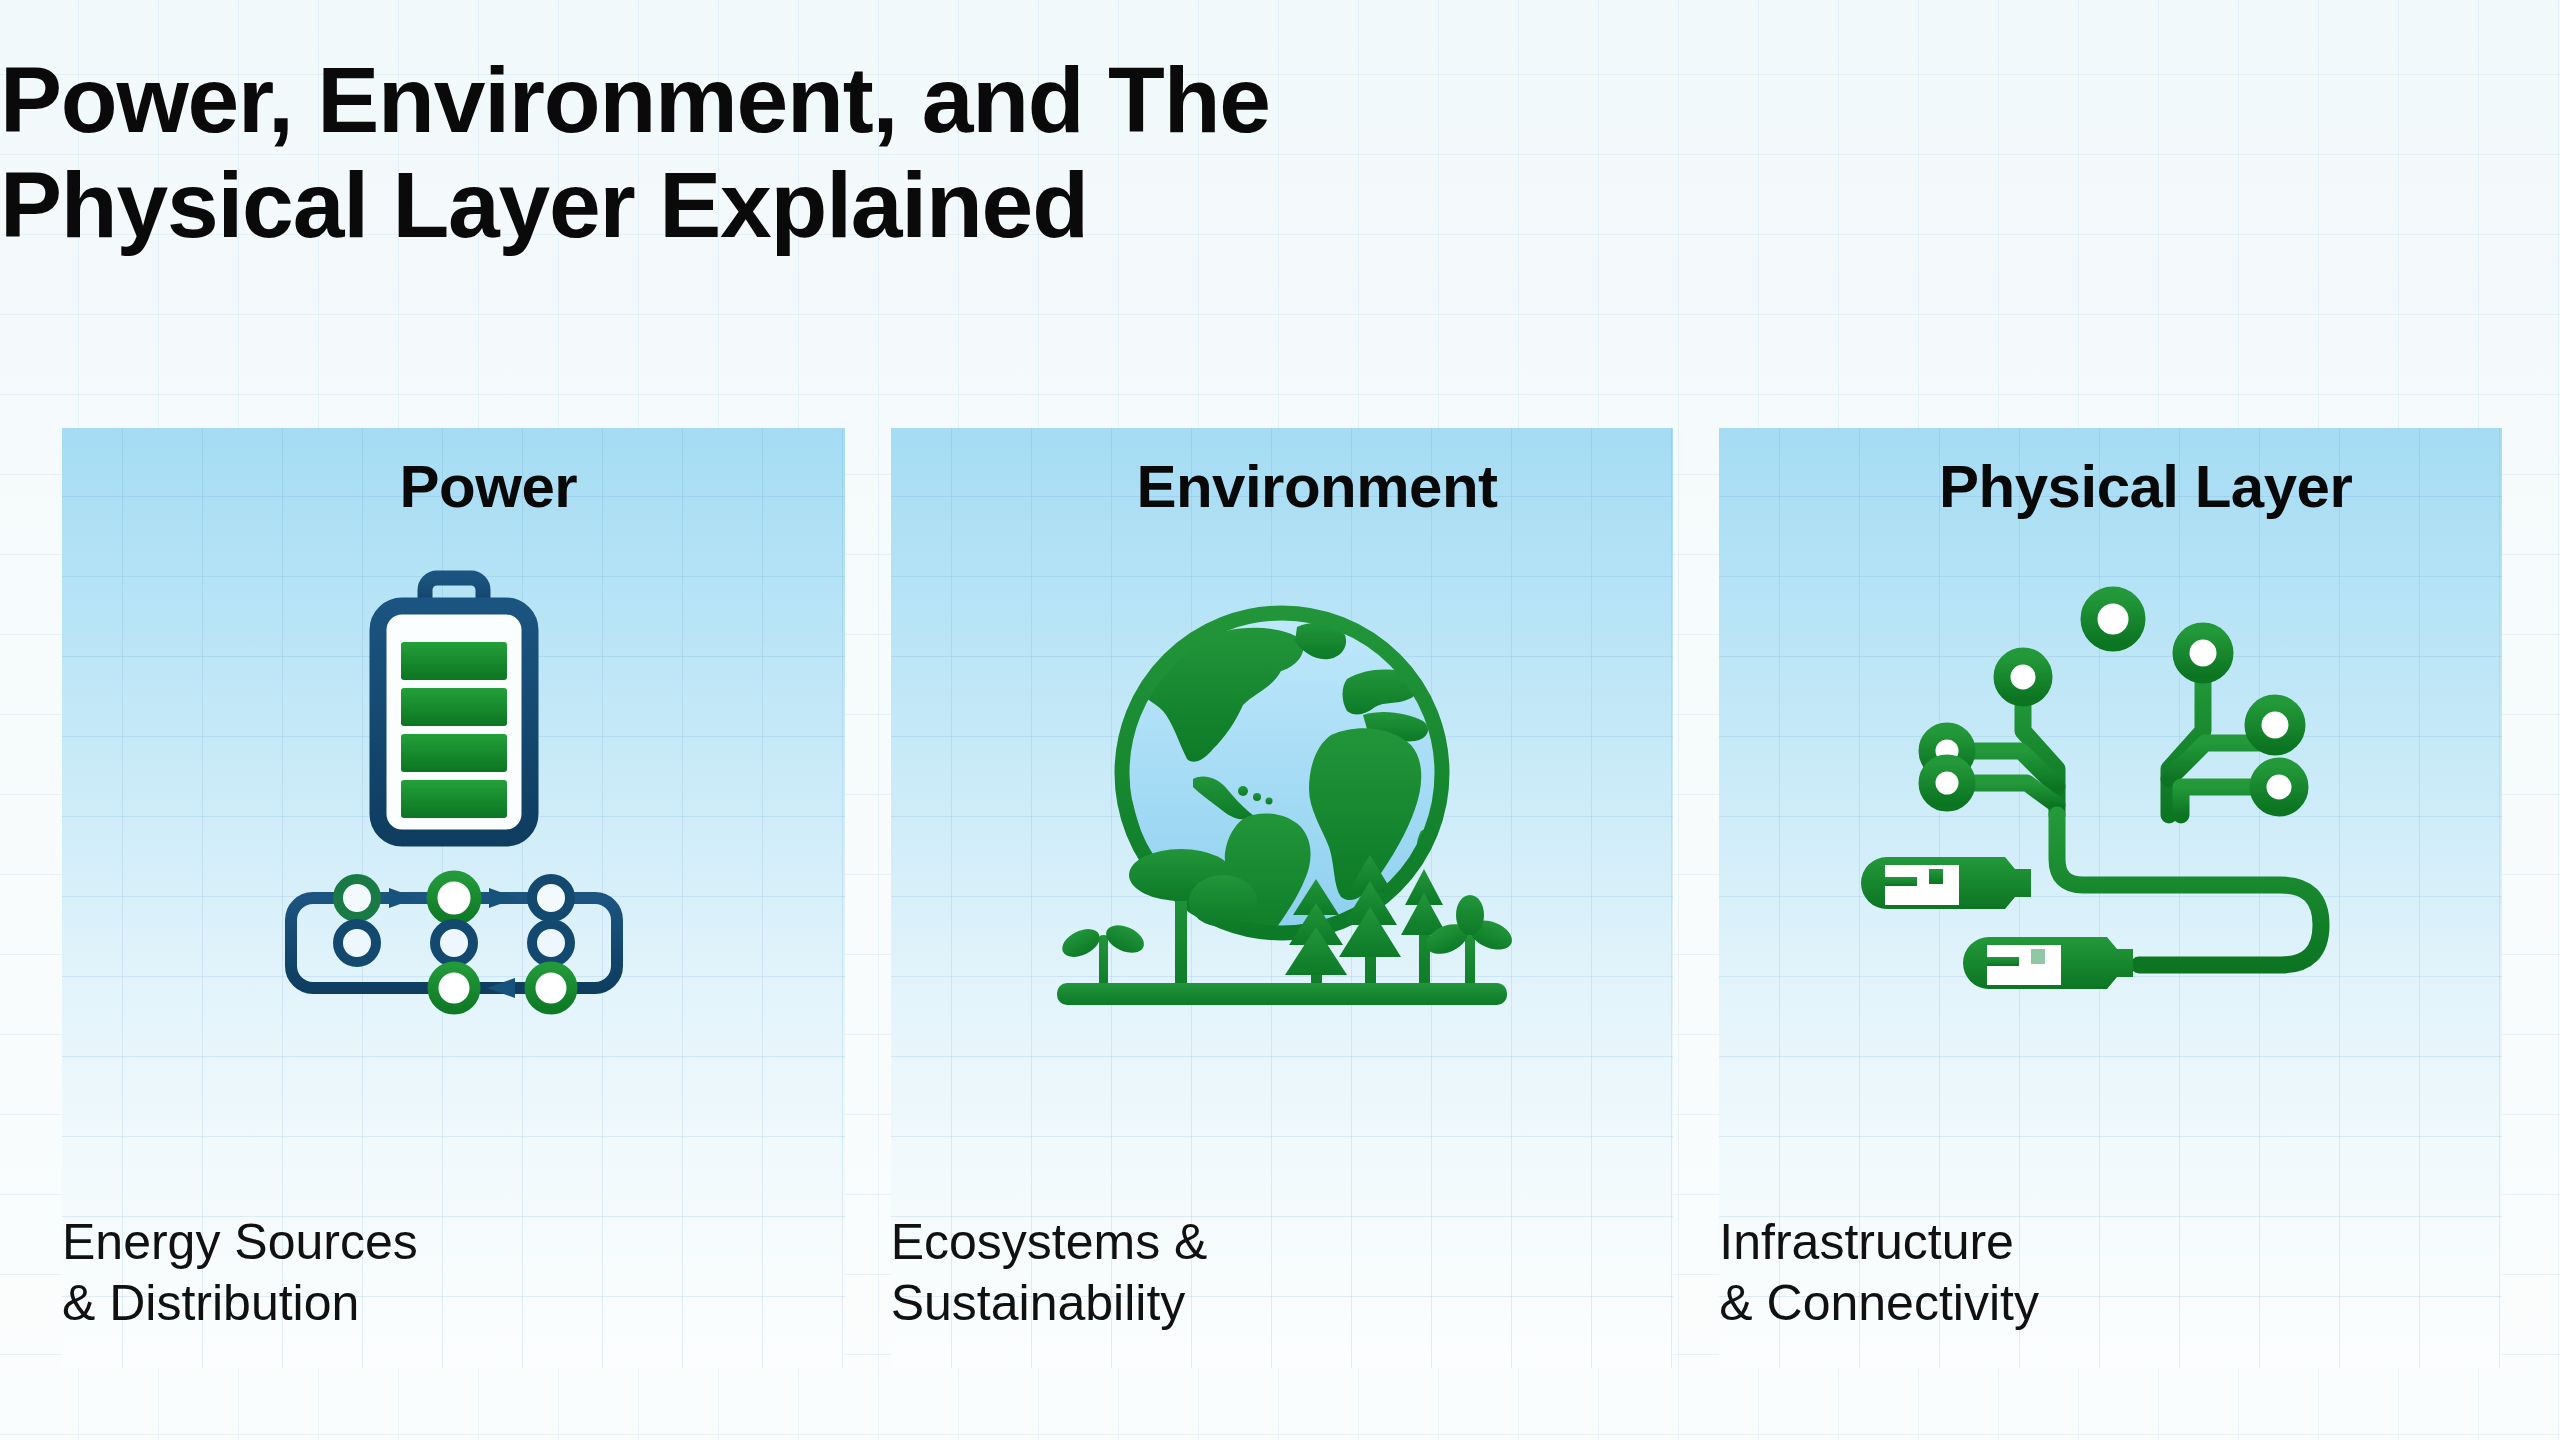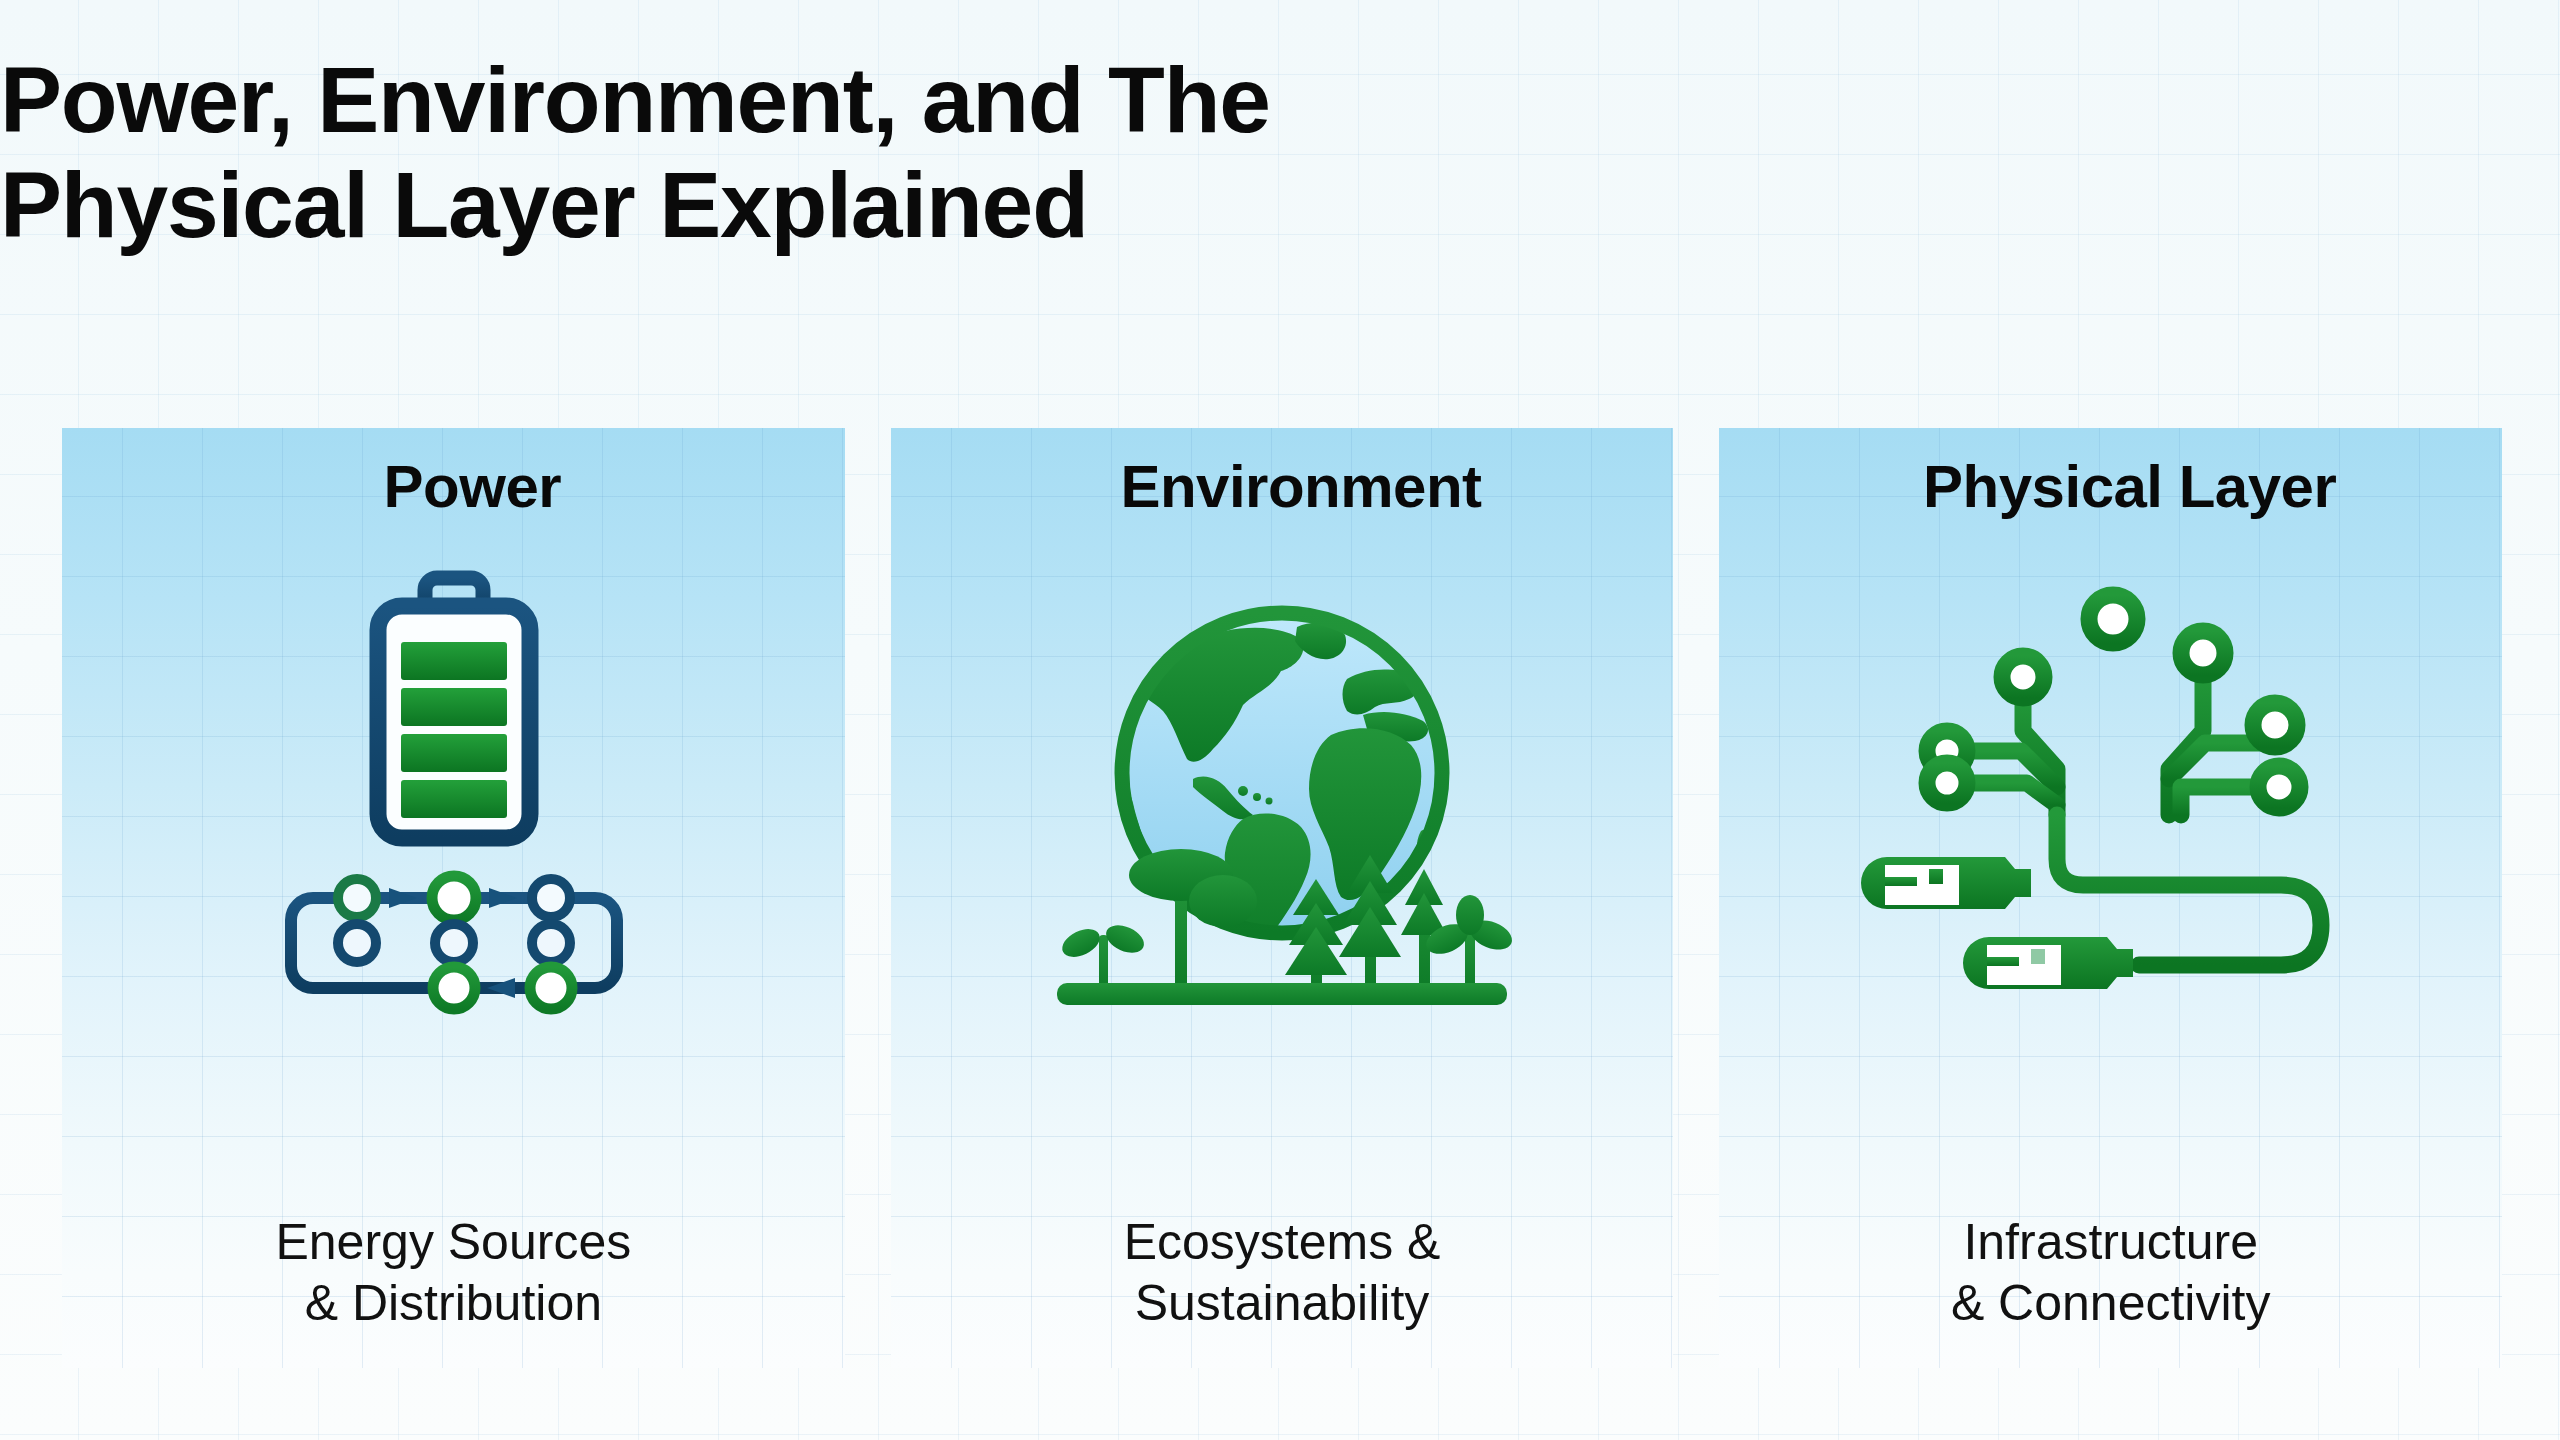--- a/index.html
+++ b/index.html
@@ -62,41 +62,40 @@
     position:absolute; inset:0;
     background-image:
       linear-gradient(to right, rgba(90,150,200,0.16) 1.5px, transparent 1.5px),
       linear-gradient(to bottom, rgba(90,150,200,0.16) 1.5px, transparent 1.5px);
     background-size:80px 80px;
     background-position:-20px -12px;
     pointer-events:none;
   }
   .panel-head {
     position:absolute;
-    top:24px; left:0; width:100%;
+    top:24px; left:16px; width:100%;
     text-align:center;
     font-size:60px;
     font-weight:700;
     letter-spacing:-0.5px;
     color:#090909;
     padding-left:38px;
   }
   .panel-art {
     position:absolute;
     top:130px; left:0; width:100%;
     height:490px;
     display:flex;
     align-items:center;
     justify-content:center;
   }
   .panel-art svg { display:block; }
   .panel-caption {
     position:absolute;
     bottom:34px; left:0; width:100%;
-    text-align:center;
     font-size:50px;
     line-height:1.22;
     font-weight:400;
     color:#111;
     white-space:pre-line;
   }
 </style>
 </head>
 <body>
 

